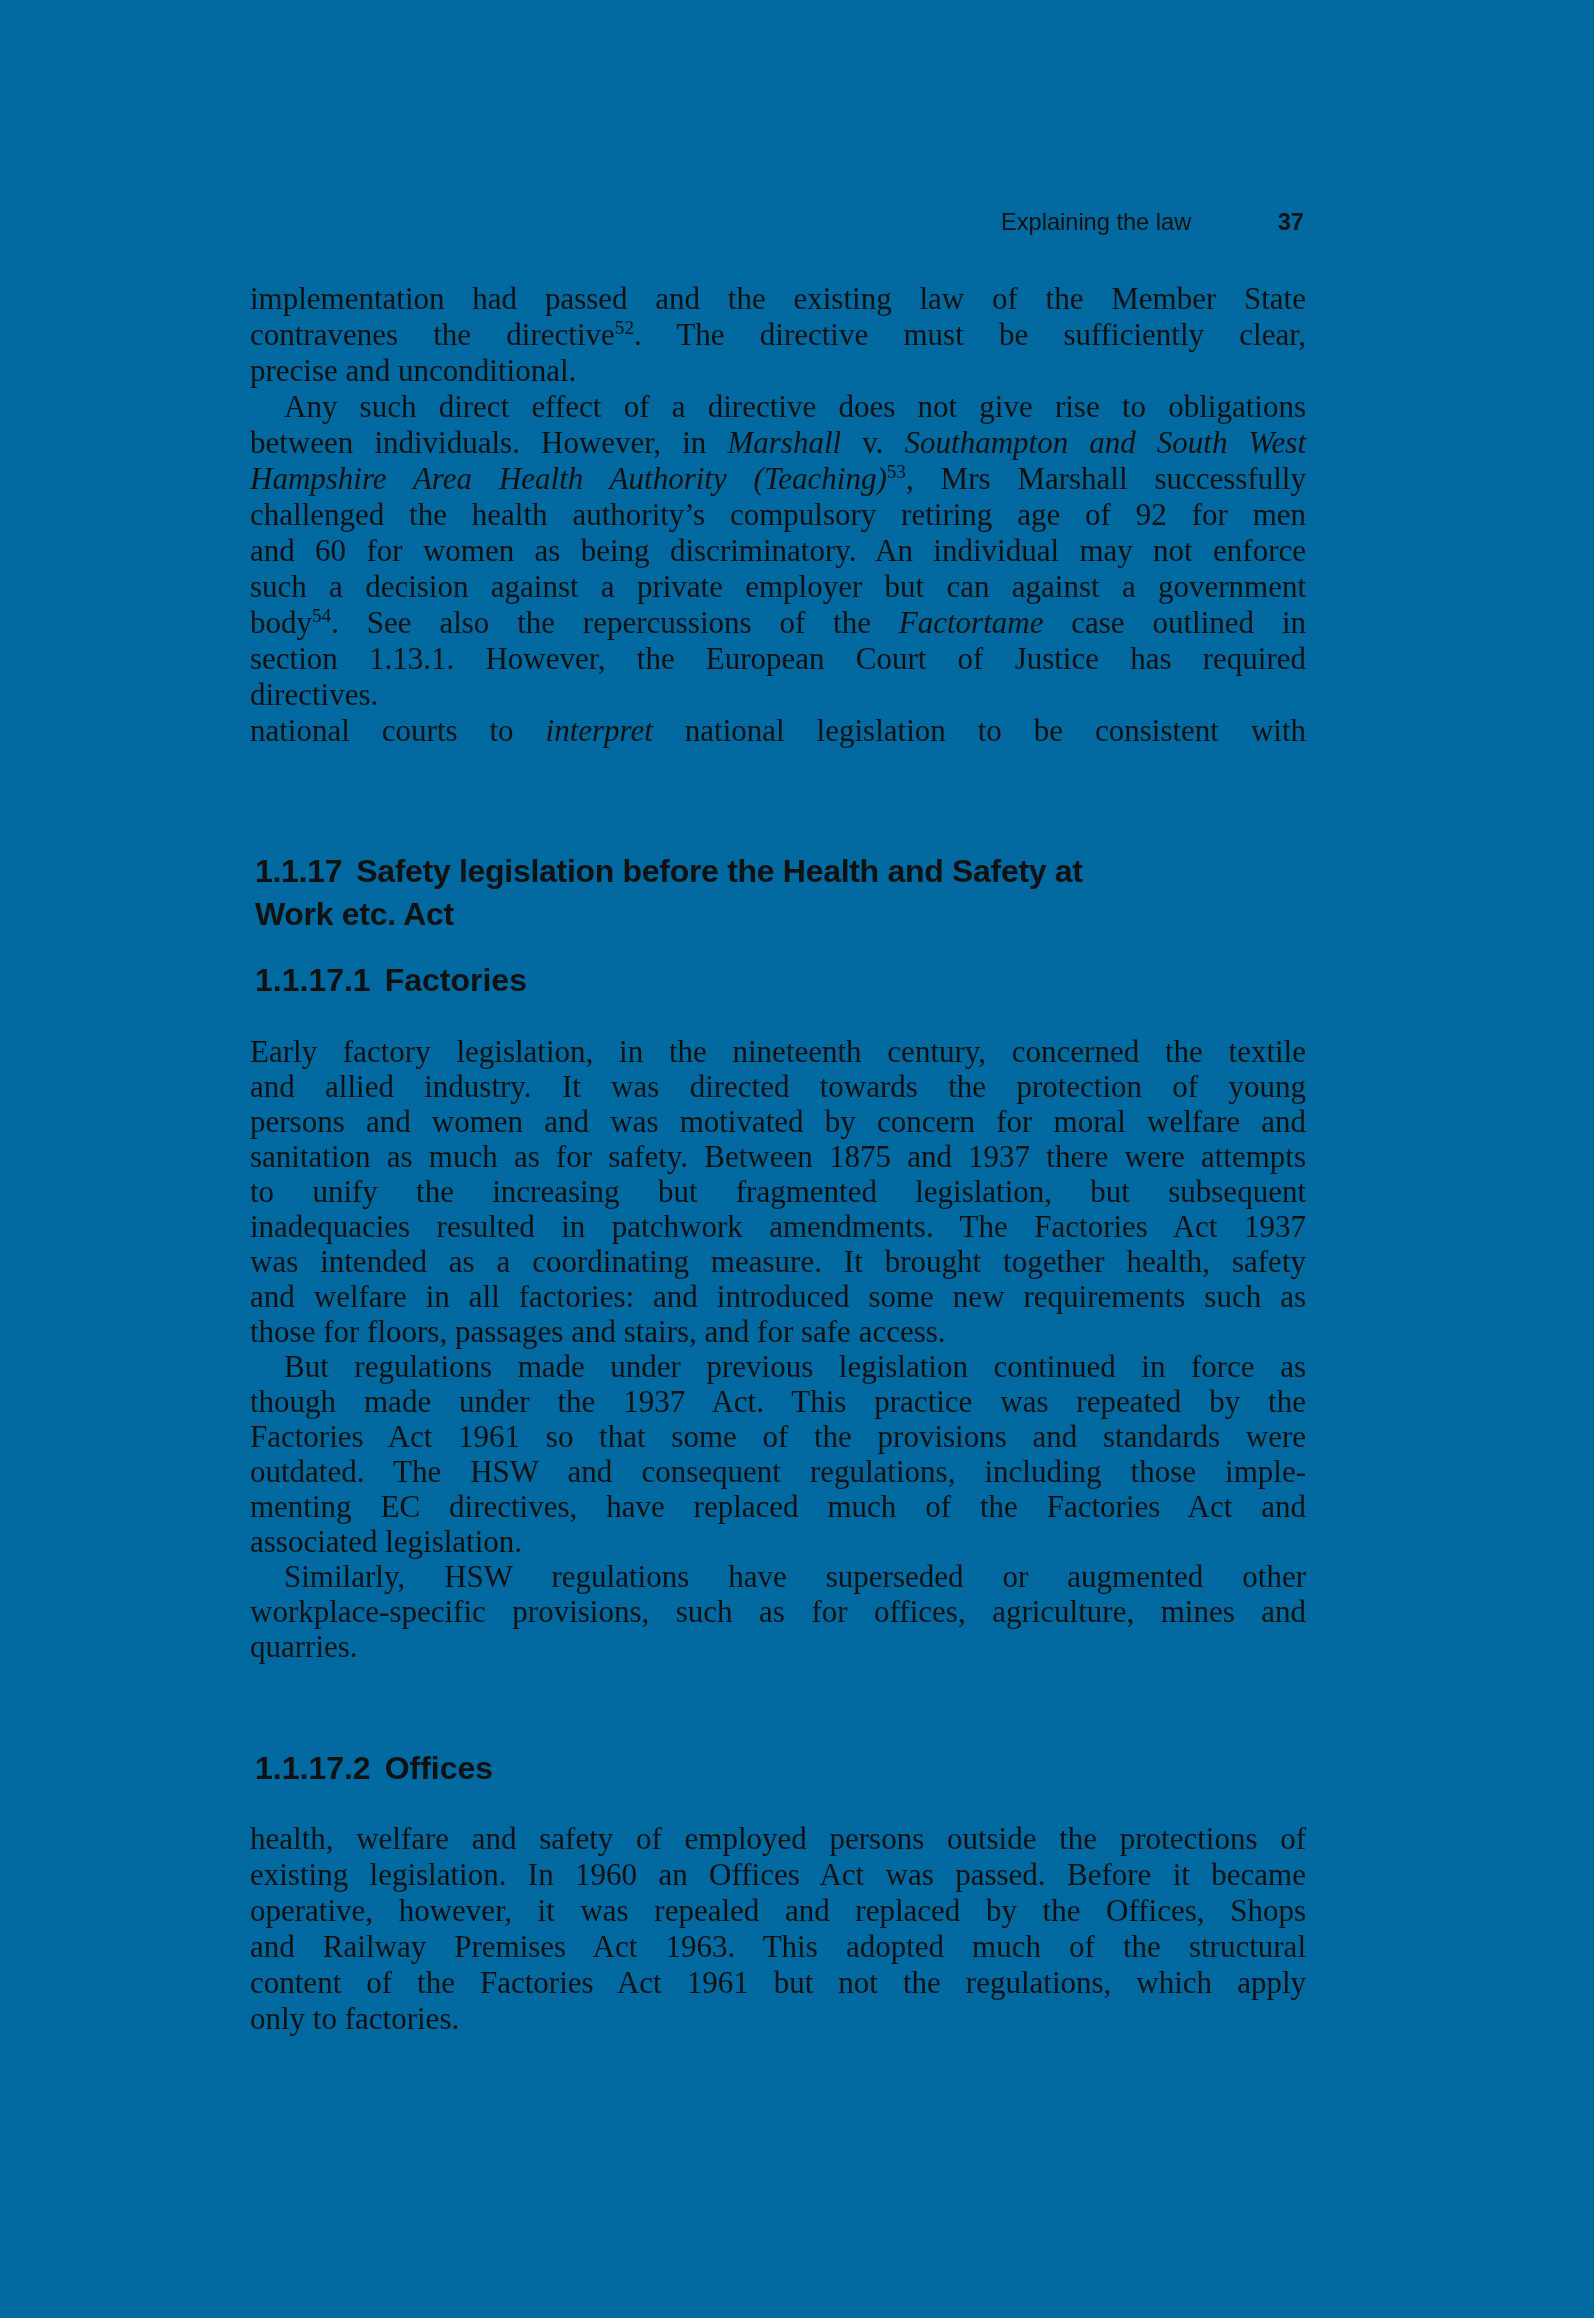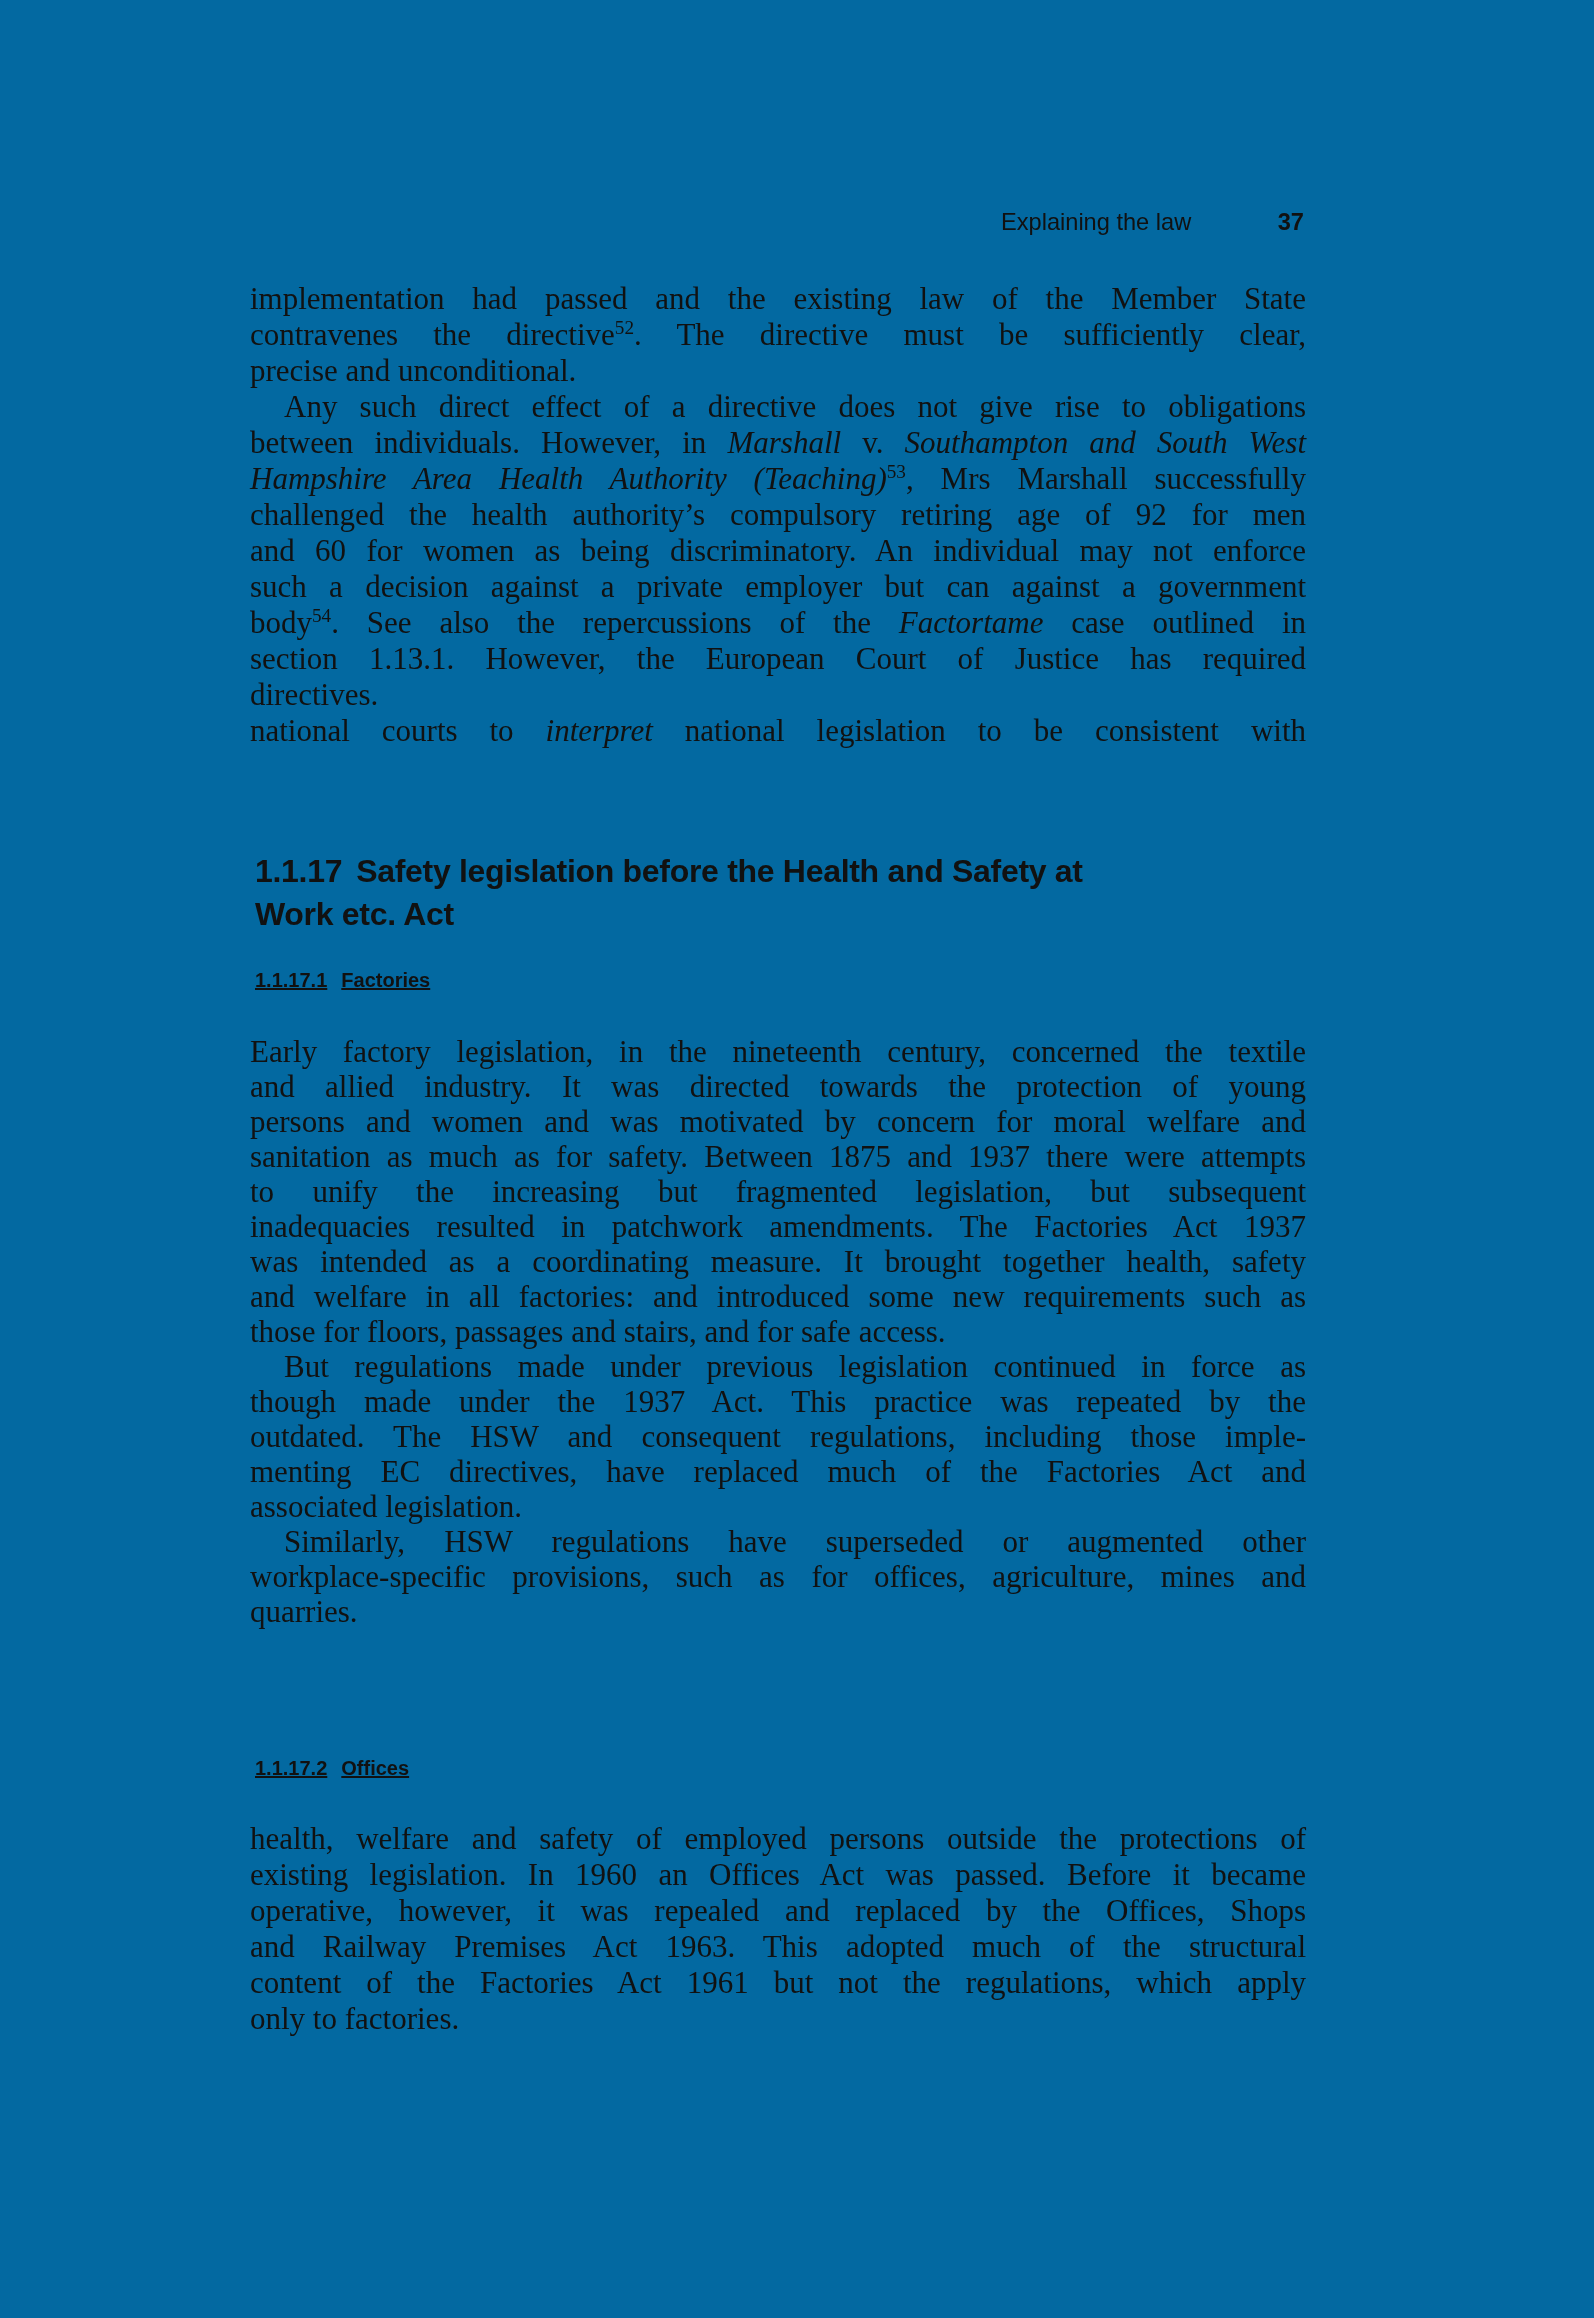--- a/index.html
+++ b/index.html
@@ -23,21 +23,21 @@
   .off { top: 1821px; }
   .off .line { line-height: 36px; height: 36px; }
 
   .it { font-style: italic; }
   .sup { font-size: 0.62em; vertical-align: 0.55em; line-height: 0; }
 
   .h-section { position: absolute; left: 255px; top: 850px; width: 1053px;
     font-family: "Liberation Sans", sans-serif; font-weight: bold; font-size: 32px; line-height: 43px; letter-spacing: -0.3px; }
   .h-section .hline { display: block; white-space: nowrap; height: 43px; }
   .h-sub { position: absolute; left: 255px; font-family: "Liberation Sans", sans-serif; font-weight: bold;
-    font-size: 20px; line-height: 31px; white-space: nowrap; text-decoration: underline; }
+    font-size: 32px; line-height: 31px; white-space: nowrap; }
   .h-fac { top: 965px; }
   .h-off { top: 1753px; }
   .num-gap { display: inline-block; width: 14px; }
 </style>
 </head>
 <body>
 
 <div class="page">
 
   <div class="running-head">
@@ -75,20 +75,21 @@
       <span class="line"><span>and allied industry. It was directed towards the protection of young</span></span>
       <span class="line"><span>persons and women and was motivated by concern for moral welfare and</span></span>
       <span class="line"><span>sanitation as much as for safety. Between 1875 and 1937 there were attempts</span></span>
       <span class="line"><span>to unify the increasing but fragmented legislation, but subsequent</span></span>
       <span class="line"><span>inadequacies resulted in patchwork amendments. The Factories Act 1937</span></span>
       <span class="line"><span>was intended as a coordinating measure. It brought together health, safety</span></span>
       <span class="line"><span>and welfare in all factories: and introduced some new requirements such as</span></span>
       <span class="line last"><span>those for floors, passages and stairs, and for safe access.</span></span>
       <span class="line indent"><span>But regulations made under previous legislation continued in force as</span></span>
       <span class="line"><span>though made under the 1937 Act. This practice was repeated by the</span></span>
+      <span class="line"><span>Factories Act 1961 so that some of the provisions and standards were</span></span>
       <span class="line"><span>outdated. The HSW and consequent regulations, including those imple-</span></span>
       <span class="line"><span>menting EC directives, have replaced much of the Factories Act and</span></span>
       <span class="line last"><span>associated legislation.</span></span>
       <span class="line indent"><span>Similarly, HSW regulations have superseded or augmented other</span></span>
       <span class="line"><span>workplace-specific provisions, such as for offices, agriculture, mines and</span></span>
       <span class="line last"><span>quarries.</span></span>
     </div>
 
   <div class="h-sub h-off">
     <span>1.1.17.2</span><span class="num-gap"></span><span>Offices</span>

